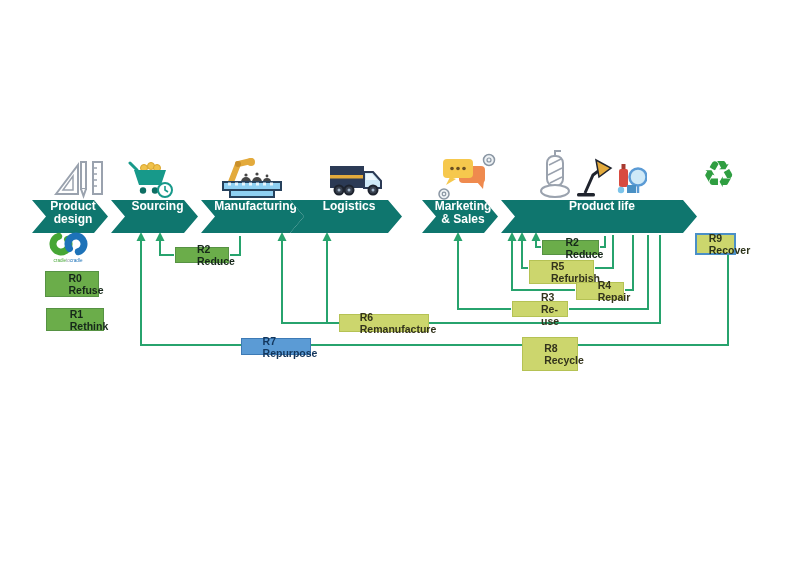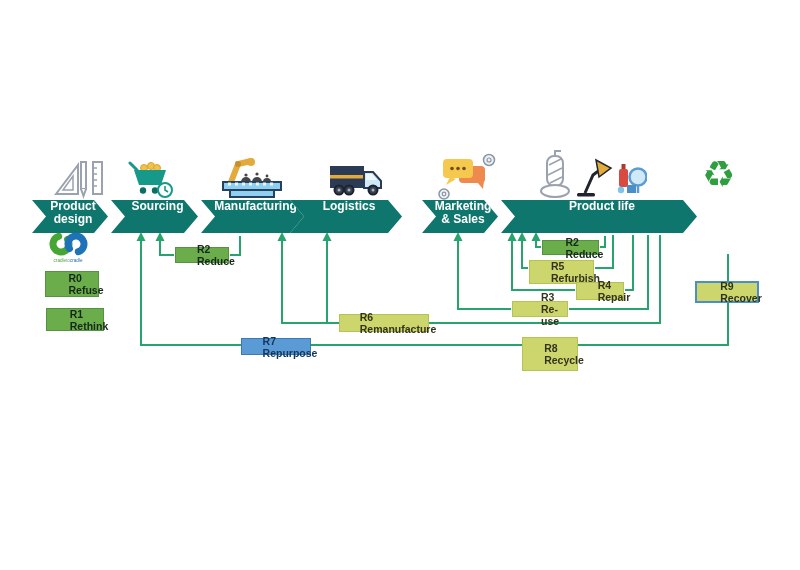--- a/index.html
+++ b/index.html
@@ -206,15 +206,15 @@
   <div class="rbox green" style="left:45px;top:271px;width:54px;height:26px;">R0 Refuse</div>
   <div class="rbox green" style="left:46px;top:308px;width:58px;height:23px;">R1 Rethink</div>
   <div class="rbox green" style="left:175px;top:247px;width:54px;height:16px;">R2 Reduce</div>
   <div class="rbox green" style="left:542px;top:240px;width:57px;height:15px;">R2 Reduce</div>
   <div class="rbox lime" style="left:529px;top:260px;width:65px;height:24px;">R5 Refurbish</div>
   <div class="rbox lime" style="left:576px;top:282px;width:48px;height:18px;">R4 Repair</div>
   <div class="rbox lime" style="left:512px;top:301px;width:56px;height:16px;">R3 Re-use</div>
   <div class="rbox lime" style="left:339px;top:314px;width:90px;height:18px;">R6 Remanufacture</div>
   <div class="rbox blue" style="left:241px;top:338px;width:70px;height:17px;">R7 Repurpose</div>
   <div class="rbox lime" style="left:522px;top:337px;width:56px;height:34px;">R8 Recycle</div>
-  <div class="rbox limeblue" style="left:695px;top:233px;width:64px;height:22px;margin-top:48px;">R9 Recover</div>
+  <div class="rbox limeblue" style="left:695px;top:233px;width:41px;height:22px;">R9 Recover</div>
 
 </div>
 
 </body></html>

